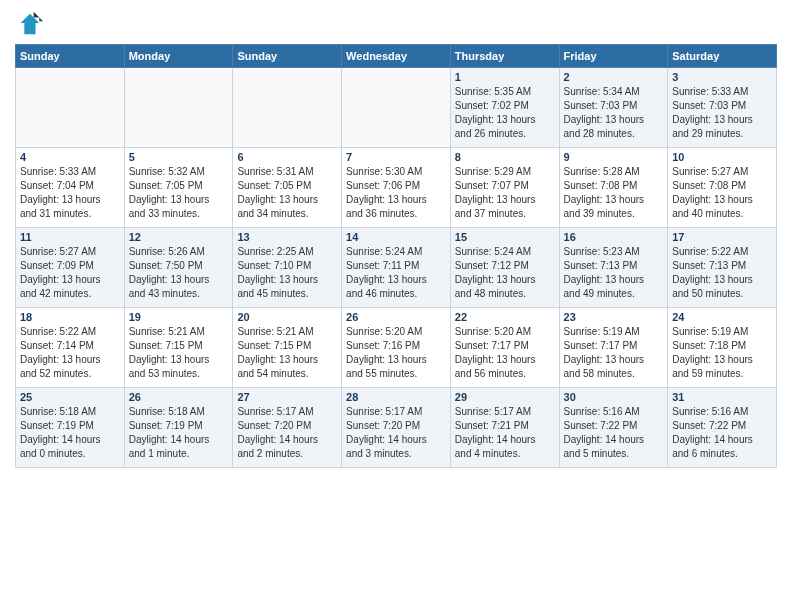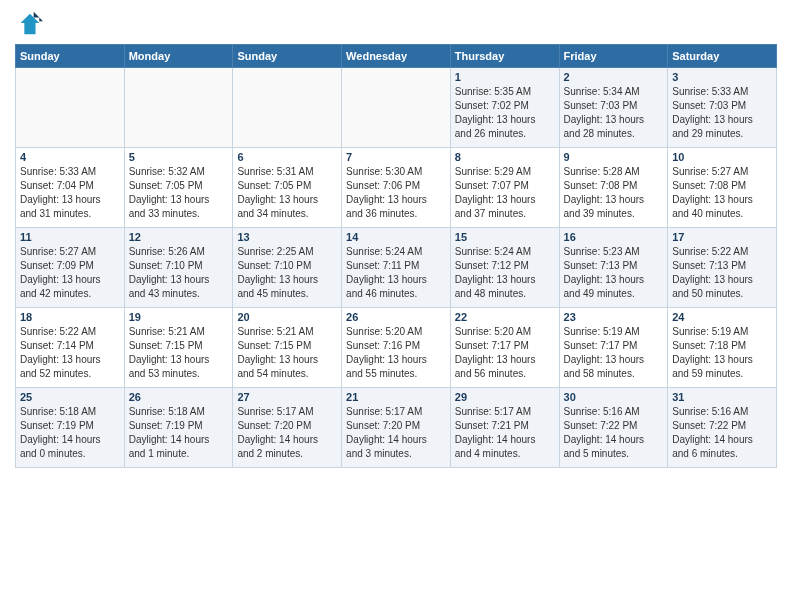--- a/index.html
+++ b/index.html
@@ -213,21 +213,21 @@
           <td>
             <div class="day-num">11</div>
             <div class="day-info" style="white-space: pre-line;">Sunrise: 5:27 AM
 Sunset: 7:09 PM
 Daylight: 13 hours
 and 42 minutes.</div>
           </td>
           <td>
             <div class="day-num">12</div>
             <div class="day-info" style="white-space: pre-line;">Sunrise: 5:26 AM
-Sunset: 7:10 PM
+Sunset: 7:50 PM
 Daylight: 13 hours
 and 43 minutes.</div>
           </td>
           <td>
             <div class="day-num">13</div>
             <div class="day-info" style="white-space: pre-line;">Sunrise: 2:25 AM
 Sunset: 7:10 PM
 Daylight: 13 hours
 and 45 minutes.</div>
           </td>
@@ -327,21 +327,21 @@
 and 1 minute.</div>
           </td>
           <td>
             <div class="day-num">27</div>
             <div class="day-info" style="white-space: pre-line;">Sunrise: 5:17 AM
 Sunset: 7:20 PM
 Daylight: 14 hours
 and 2 minutes.</div>
           </td>
           <td>
-            <div class="day-num">21</div>
+            <div class="day-num">28</div>
             <div class="day-info" style="white-space: pre-line;">Sunrise: 5:17 AM
 Sunset: 7:20 PM
 Daylight: 14 hours
 and 3 minutes.</div>
           </td>
           <td>
             <div class="day-num">29</div>
             <div class="day-info" style="white-space: pre-line;">Sunrise: 5:17 AM
 Sunset: 7:21 PM
 Daylight: 14 hours

